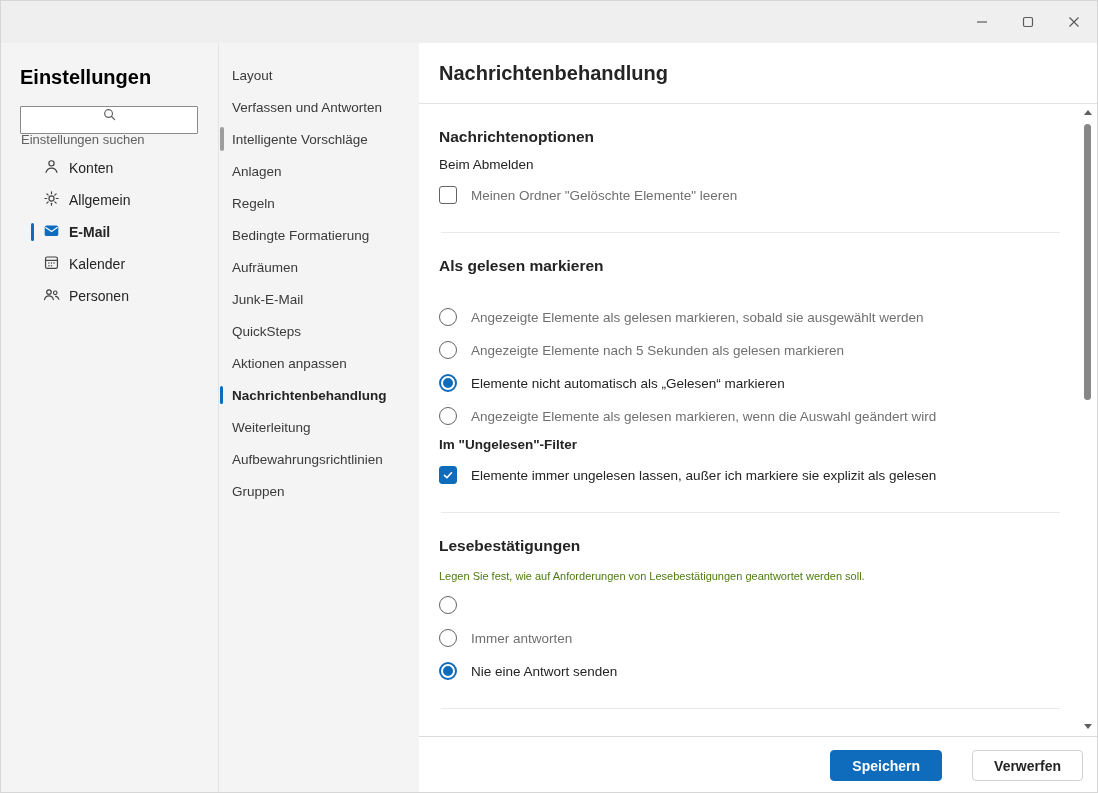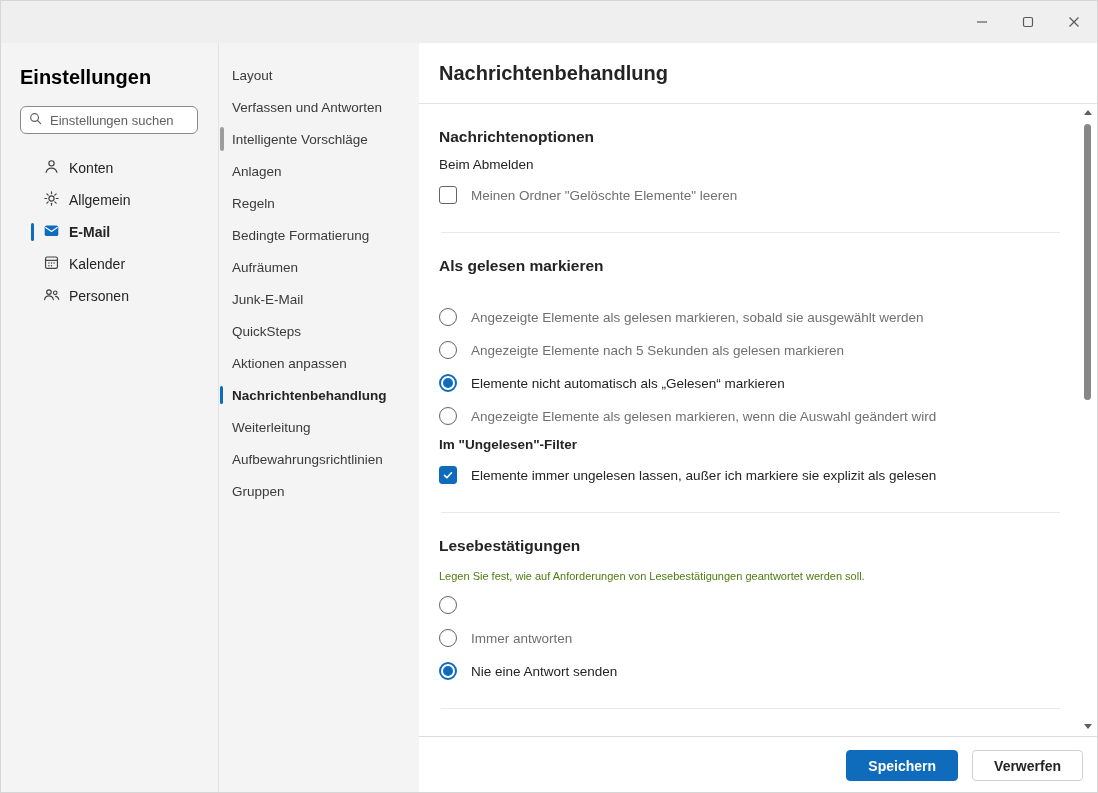--- a/index.html
+++ b/index.html
@@ -7,21 +7,21 @@
   .window{width:1098px;height:793px;background:#fff;position:relative;overflow:hidden;border:1px solid #d6d6d6;}
   
   .titlebar{height:42px;background:#efefef;display:flex;justify-content:flex-end;align-items:center;}
   .win-btn{width:46px;height:42px;display:flex;align-items:center;justify-content:center;cursor:default;}
   .win-btn svg{display:block;}
   
   .app-body{display:flex;height:751px;}
   
   .sidebar{width:218px;background:#f4f4f4;border-right:1px solid #e3e3e3;position:relative;flex:none;}
   .settings-title{font-size:20px;font-weight:700;color:#000000;margin:23px 0 0 19px;}
-  .search-box{margin:17px 0 0 19px;width:178px;height:28px;background:#fff;border:1px solid #8a8a8a;border-radius:6px;display:flex;align-items:center;padding:0 8px;gap:6px;}
+  .search-box{margin:17px 0 0 19px;width:178px;height:28px;background:#fff;border:1px solid #8a8a8a;border-radius:1px;display:flex;align-items:center;padding:0 8px;gap:6px;flex-direction:column;}
   .search-box input{border:none;outline:none;flex:1;font-size:13px;color:#242424;background:transparent;font-family:inherit;min-width:0;}
   .search-box input::placeholder{color:#616161;}
   .nav1{margin-top:18px;margin-left:20px;}
   .nav1-item{height:32px;display:flex;align-items:center;padding-left:22px;gap:9px;position:relative;cursor:default;}
   .nav1-item .lbl{font-size:14px;color:#242424;}
   .nav1-item.selected .lbl{font-weight:700;}
   .nav1-item.selected::before{content:"";position:absolute;left:10px;top:7px;width:3px;height:18px;border-radius:2px;background:#0f6cbd;}
   .nav1-item svg{flex:none;}
   
   .nav2{width:200px;background:#f4f4f4;position:relative;flex:none;padding-top:16px;}
@@ -51,21 +51,21 @@
   .radio.selected::after{content:"";position:absolute;inset:2px;border-radius:50%;background:#0f6cbd;}
   
   .scrollbar{position:absolute;top:62px;right:2px;width:14px;height:628px;}
   .scroll-arrow{width:14px;height:14px;display:flex;align-items:center;justify-content:center;}
   .tri-up{width:0;height:0;border-left:4px solid transparent;border-right:4px solid transparent;border-bottom:5px solid #5f5f5f;}
   .tri-down{width:0;height:0;border-left:4px solid transparent;border-right:4px solid transparent;border-top:5px solid #5f5f5f;}
   .scroll-track{position:absolute;top:14px;bottom:14px;left:3px;width:7px;}
   .scroll-thumb{position:absolute;top:5px;left:0;width:7px;height:276px;background:#878787;border-radius:4px;}
   .scroll-arrow.bottom{position:absolute;bottom:0;}
   
-  .footer{height:58px;border-top:1px solid #dcdcdc;display:flex;align-items:center;justify-content:flex-end;gap:14px;padding-right:14px;flex:none;background:#fff;}
+  .footer{height:58px;border-top:1px solid #dcdcdc;display:flex;align-items:center;justify-content:flex-end;gap:30px;padding-right:14px;flex:none;background:#fff;}
   .btn{height:31px;padding:0 21px;border-radius:4px;font-size:14px;font-weight:700;display:flex;align-items:center;cursor:default;font-family:inherit;}
   .btn-primary{background:#0f6cbd;color:#fff;border:1px solid #0f6cbd;}
   .btn-secondary{background:#fff;color:#242424;border:1px solid #d1d1d1;}
 </style>
 </head>
 <body>
 
 <div class="window">
 
   <div class="titlebar">

